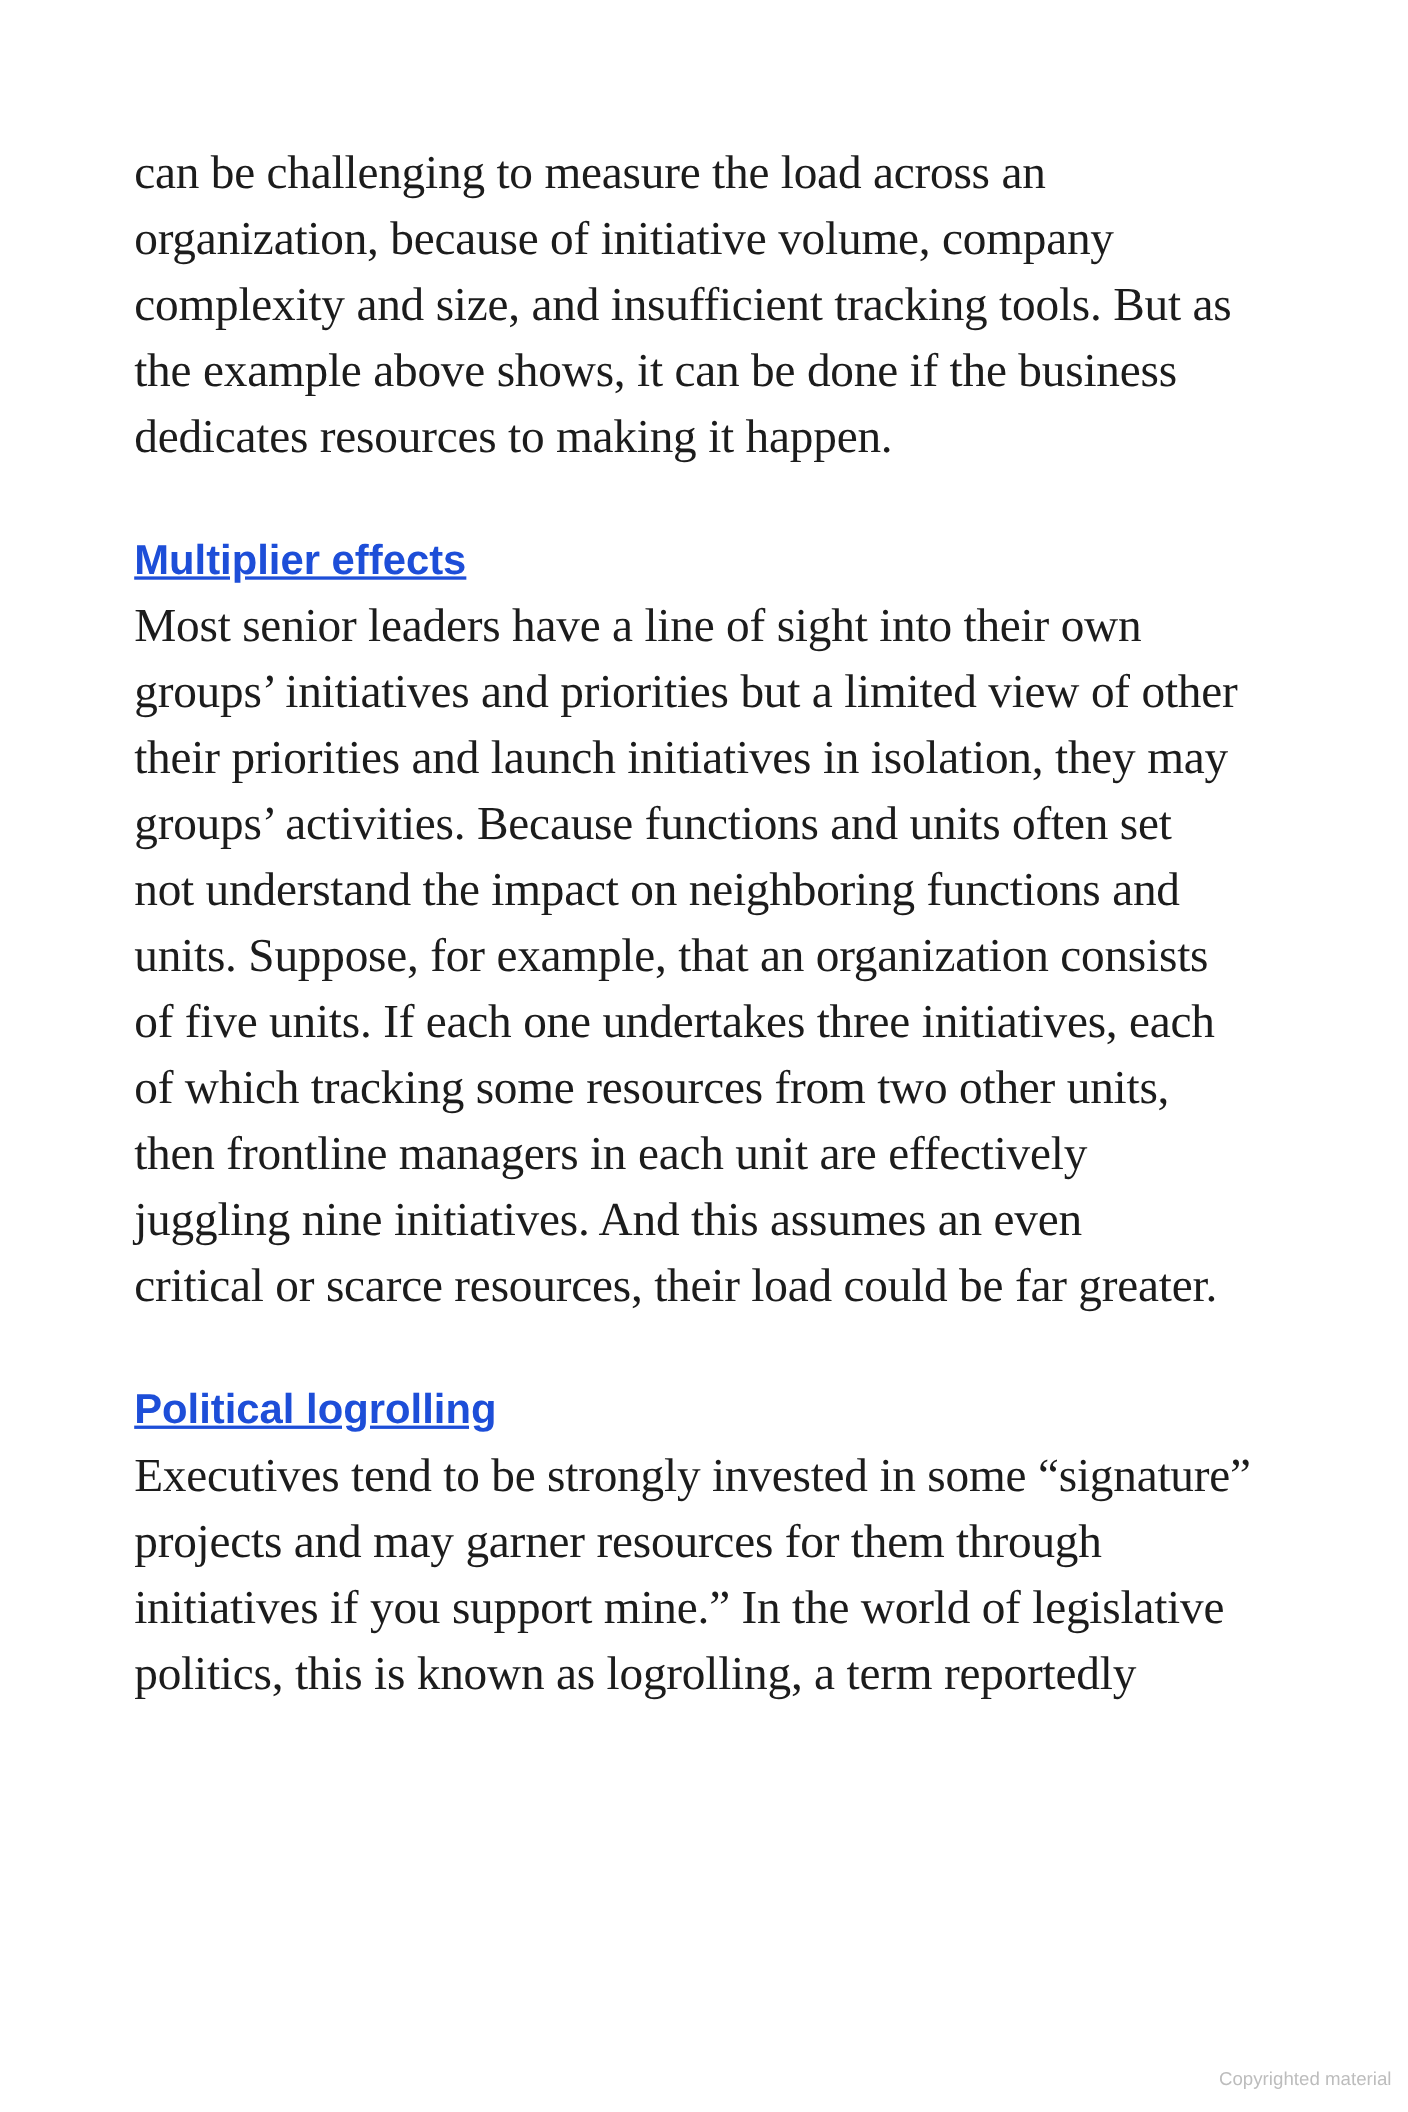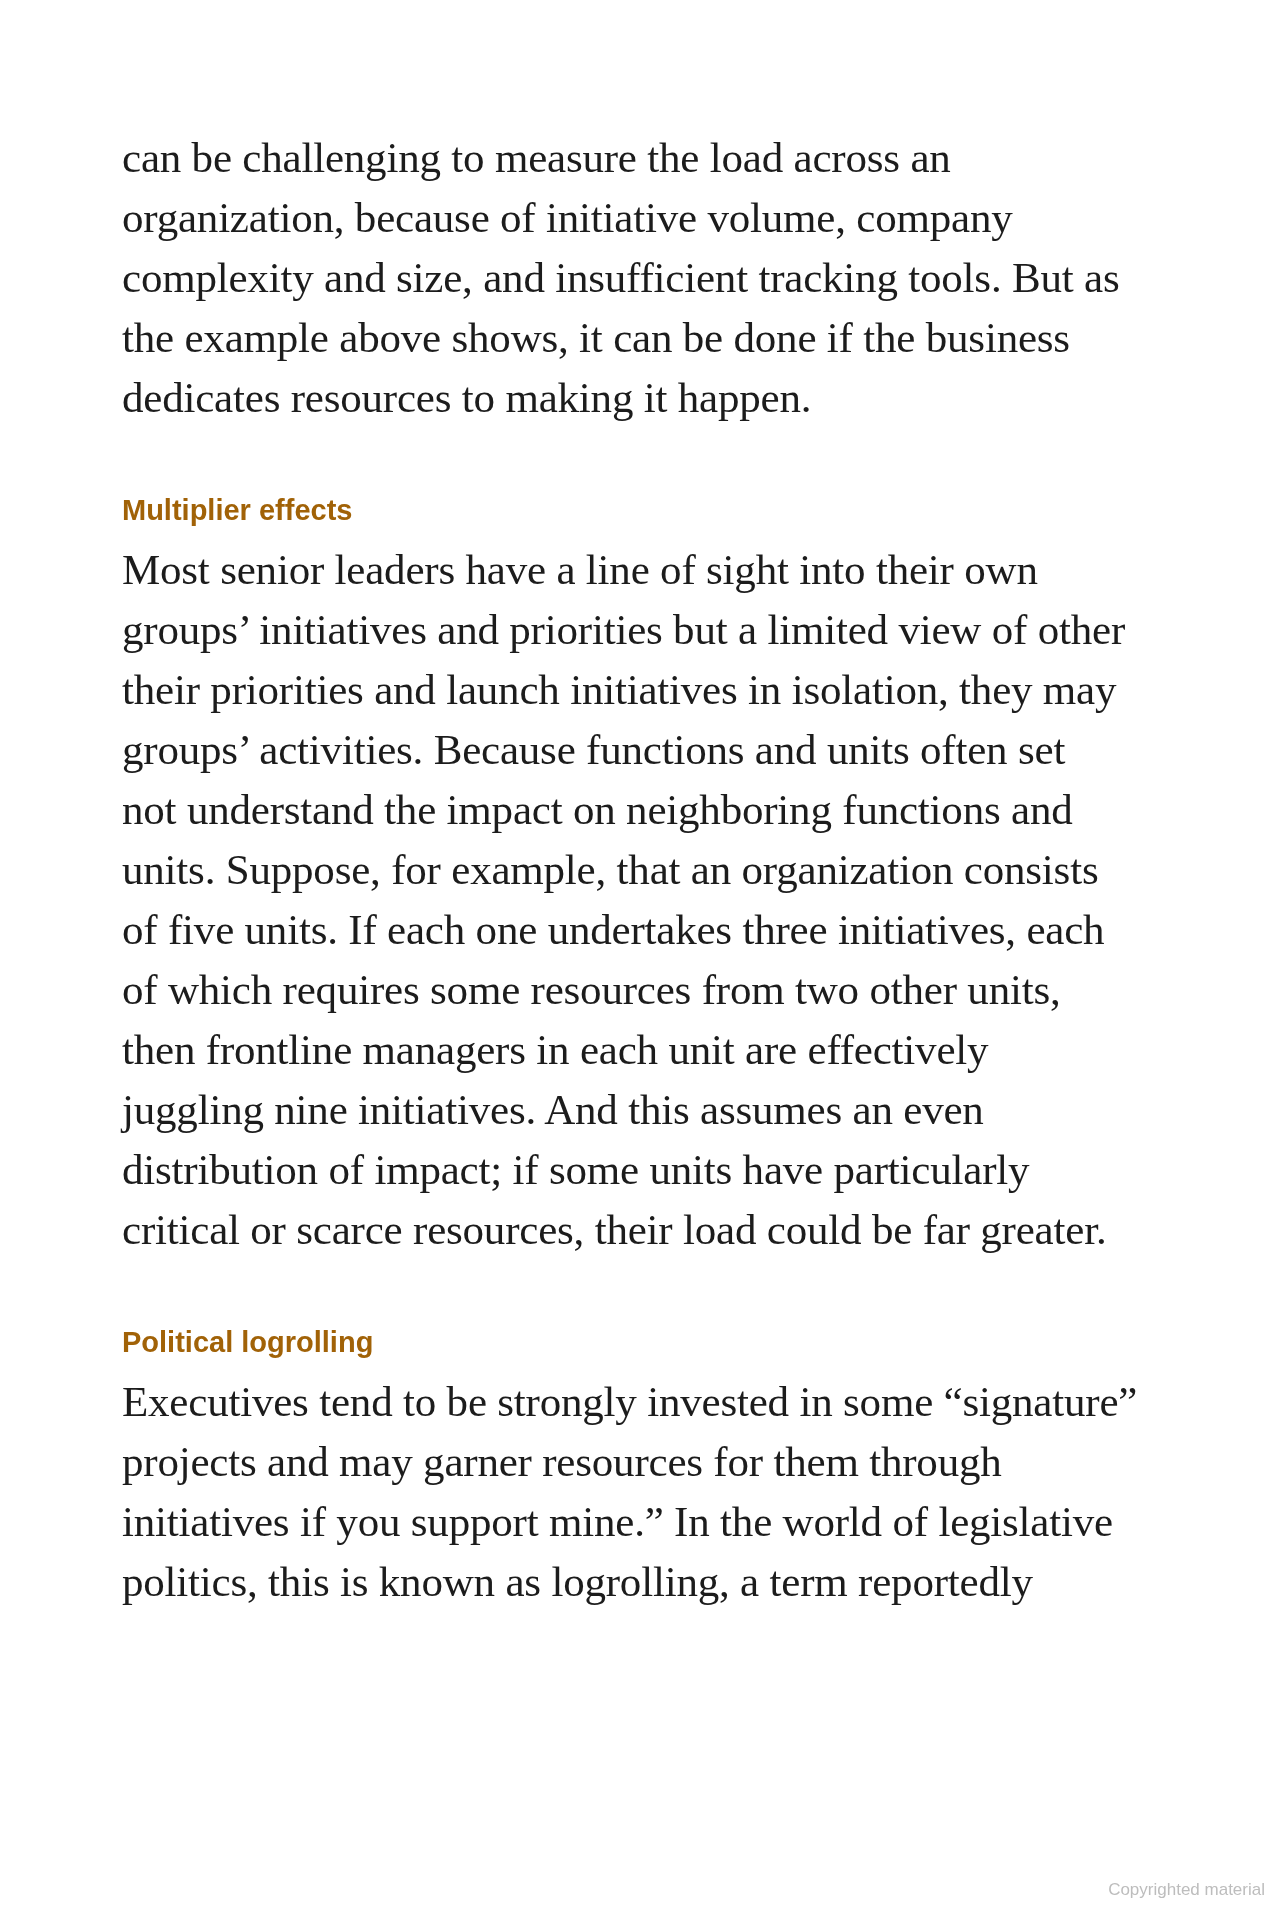--- a/index.html
+++ b/index.html
@@ -27,26 +27,27 @@
     color: #1c1c1c;
     letter-spacing: -0.2px;
   }
   .para .line {
     display: block;
     white-space: nowrap;
   }
   .heading {
     font-family: "Liberation Sans", sans-serif;
     font-weight: 700;
-    font-size: 29px;
+    font-size: 38px;
     line-height: 60px;
     height: 60px;
     margin-top: 52px;
-    color: #a16207;
+    color: #1d4ed8;
     white-space: nowrap;
+    text-decoration: underline;
   }
   .watermark {
     position: absolute;
     top: 1880px;
     right: 15px;
     font-family: "Liberation Sans", sans-serif;
     font-size: 17px;
     color: #bdbdbd;
     white-space: nowrap;
     margin-left: 16px;
@@ -69,24 +70,23 @@
     <div class="heading">Multiplier effects</div>
 
     <div class="para">
       <span class="line">Most senior leaders have a line of sight into their own</span>
       <span class="line">groups’ initiatives and priorities but a limited view of other</span>
       <span class="line">their priorities and launch initiatives in isolation, they may</span>
       <span class="line">groups’ activities. Because functions and units often set</span>
       <span class="line">not understand the impact on neighboring functions and</span>
       <span class="line">units. Suppose, for example, that an organization consists</span>
       <span class="line">of five units. If each one undertakes three initiatives, each</span>
-      <span class="line">of which requires some resources from two other units,</span>
+      <span class="line">of which tracking some resources from two other units,</span>
       <span class="line">then frontline managers in each unit are effectively</span>
       <span class="line">juggling nine initiatives. And this assumes an even</span>
-      <span class="line">distribution of impact; if some units have particularly</span>
       <span class="line">critical or scarce resources, their load could be far greater.</span>
     </div>
 
     <div class="heading">Political logrolling</div>
 
     <div class="para">
       <span class="line">Executives tend to be strongly invested in some “signature”</span>
       <span class="line">projects and may garner resources for them through</span>
       <span class="line">initiatives if you support mine.” In the world of legislative</span>
       <span class="line">politics, this is known as logrolling, a term reportedly</span>

